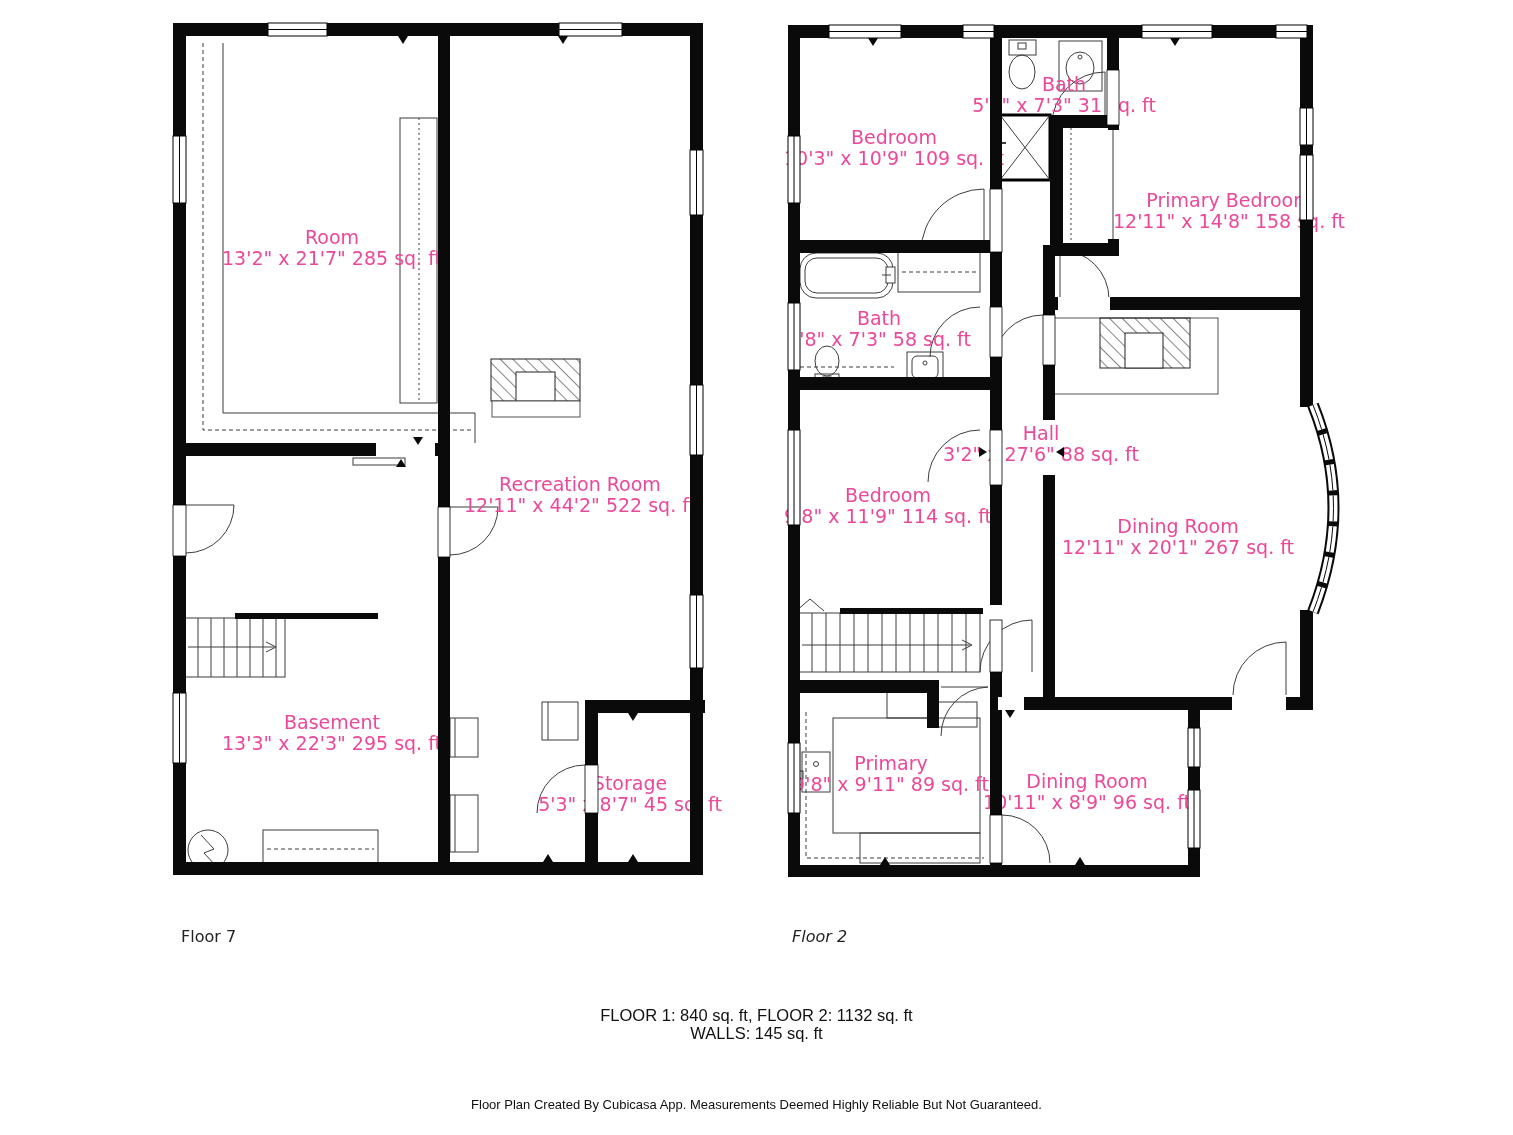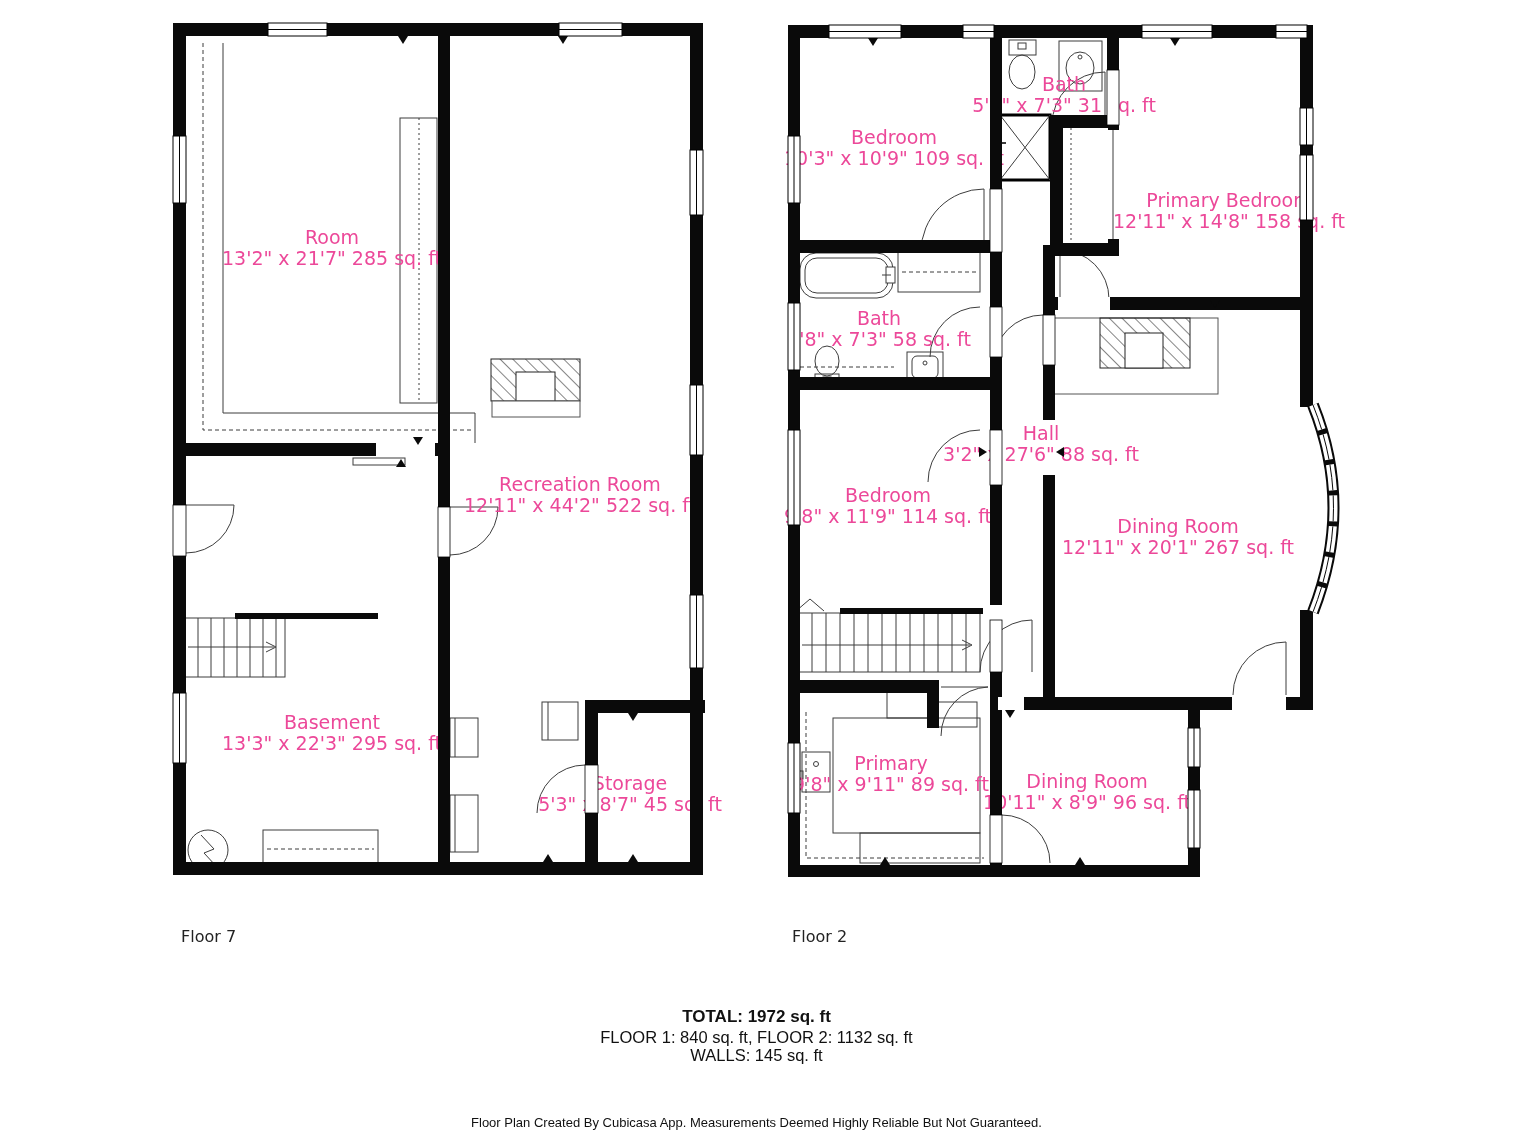--- a/index.html
+++ b/index.html
@@ -10,21 +10,21 @@
   svg.base{z-index:1;}
   .labels{position:absolute;left:0;top:0;width:100%;height:100%;z-index:2;}
   svg.walls{z-index:3;pointer-events:none;}
   .rlabel{position:absolute;transform:translate(-50%,-50%);text-align:center;color:#ec4899;
           font-size:19px;line-height:20.5px;white-space:nowrap;}
   .caption{position:absolute;font-size:16px;color:#222;}
   #summary{position:absolute;left:0;top:1006px;width:1513px;text-align:center;color:#111;}
   #summary .total{font-weight:bold;font-size:17px;line-height:22px;font-family:"Liberation Sans",sans-serif;}
   #summary .line{font-size:16.5px;line-height:18px;font-family:"Liberation Sans",sans-serif;}
   #footer{position:absolute;left:0;top:1097px;width:1513px;text-align:center;font-size:13px;color:#111;
-          font-family:"Liberation Sans",sans-serif;margin-top:18px;}
+          font-family:"Liberation Sans",sans-serif;}
 </style>
 </head>
 <body>
 
 <div id="canvas">
 
   <div class="floor" id="floor1" style="left:168px;top:15px;width:545px;height:870px;">
 
     <svg class="base" width="545" height="870" viewBox="0 0 545 870">
       <defs>
@@ -408,23 +408,22 @@
         <path d="M 284 432 l -8 5 l 8 5 z"></path>
         <path d="M 225 695 l 5 8 l 5 -8 z"></path>
         <path d="M 295 850 l 5 -8 l 5 8 z"></path>
         <path d="M 100 850 l 5 -8 l 5 8 z"></path>
         <path d="M 430 285 l 5 8 l 5 -8 z"></path>
       </g>
     </svg>
   </div>
 
   <div class="caption" style="left:181px;top:927px;">Floor 7</div>
-  <div class="caption" style="left:792px;top:927px;">Floor 2</div>
+  <div class="caption" style="left:792px;top:927px;font-style:italic;">Floor 2</div>
 
   <div id="summary">
-    <div class="total">TOTAL: 1972 sq. ft</div>
     <div class="line">FLOOR 1: 840 sq. ft, FLOOR 2: 1132 sq. ft</div>
     <div class="line">WALLS: 145 sq. ft</div>
   </div>
 
   <div id="footer">Floor Plan Created By Cubicasa App. Measurements Deemed Highly Reliable But Not Guaranteed.</div>
 
 </div>
 
 </body></html>

